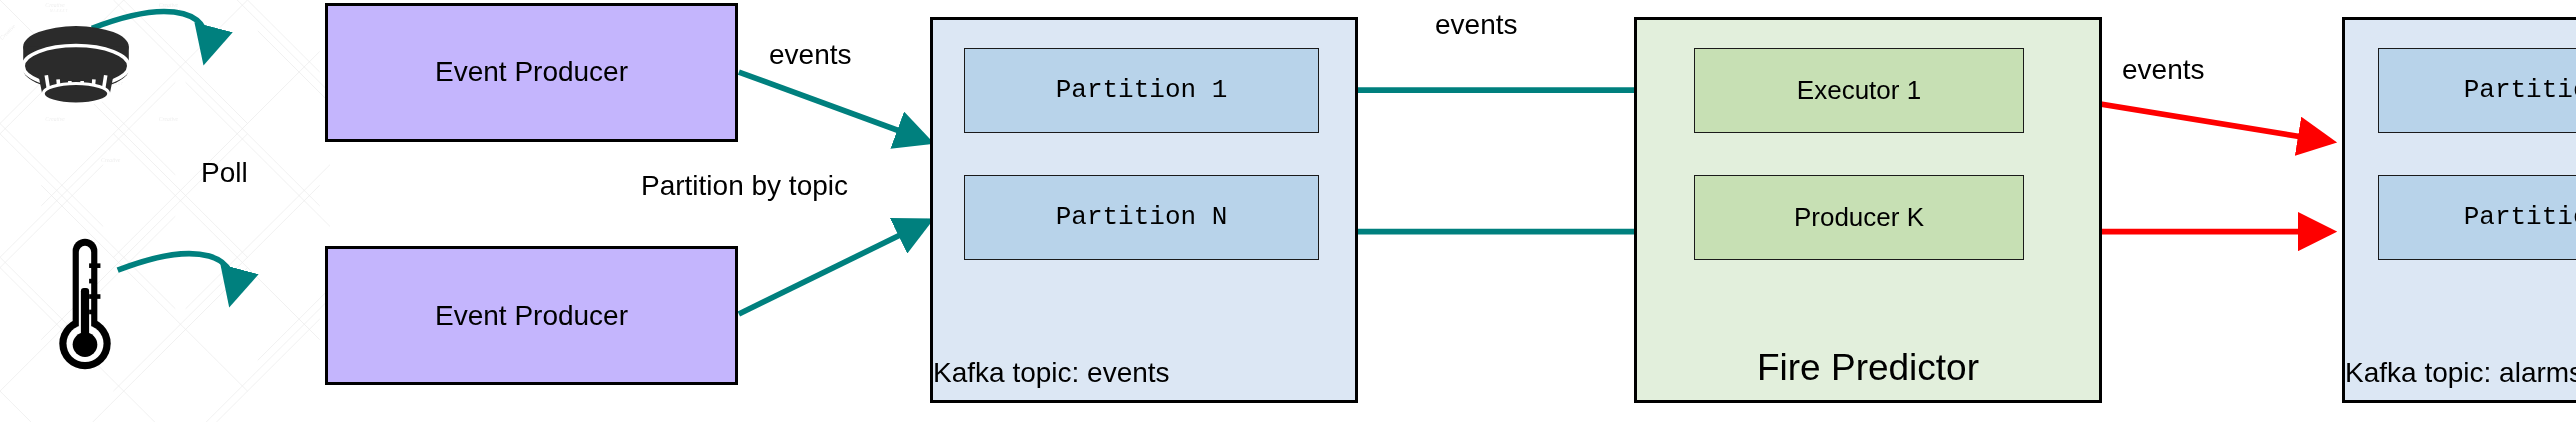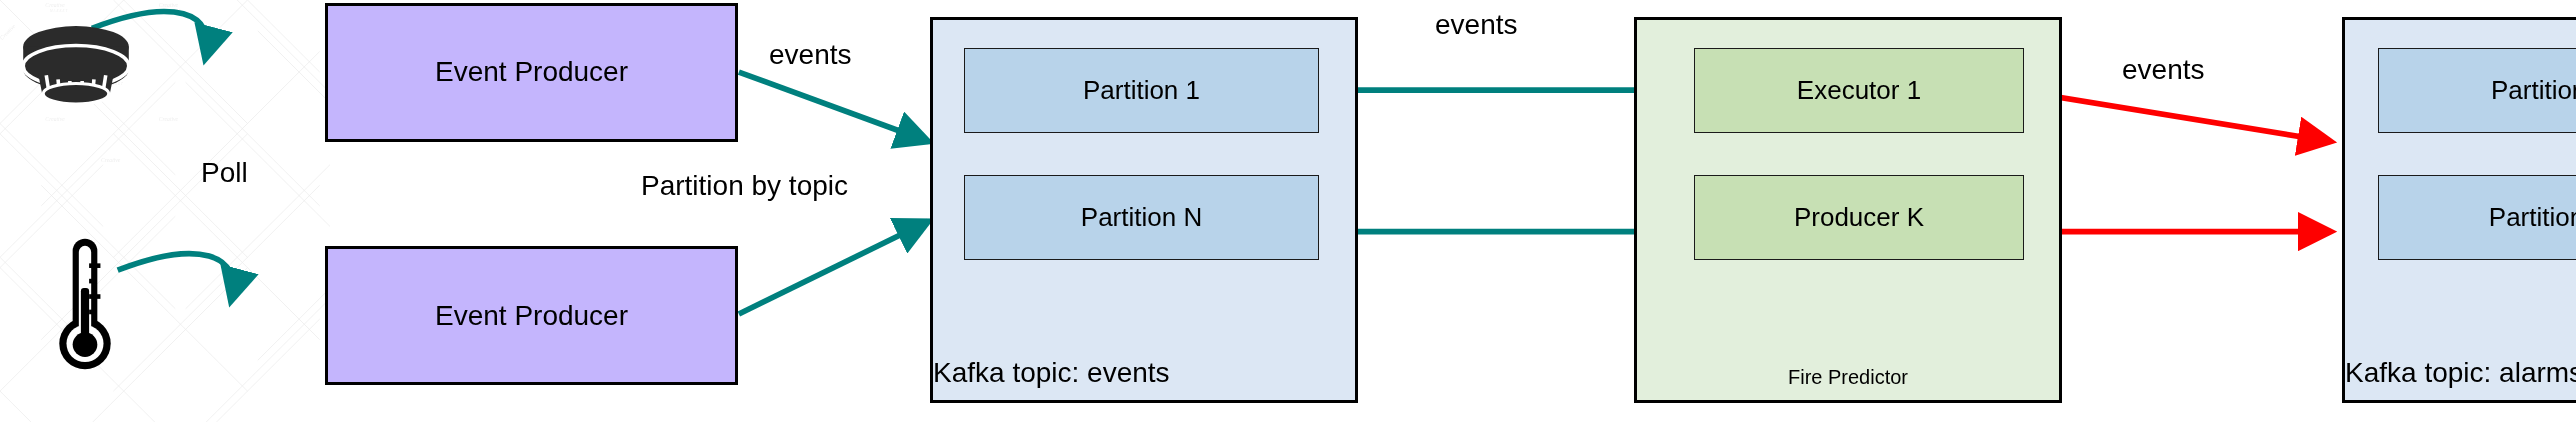--- a/index.html
+++ b/index.html
@@ -56,34 +56,35 @@
   .partition {
     position: absolute;
     box-sizing: border-box;
     background: #b8d3ea;
     border: 1.5px solid #1a1a1a;
     display: flex;
     align-items: center;
     justify-content: center;
     font-size: 26px;
     color: #000000;
+    font-family: Liberation Mono, monospace;
   }
   
   .predictor {
     background: #e2efdc;
     border: 3.6px solid #000000;
     display: block;
   }
   .predictor .container-label {
     position: absolute;
     left: 0;
     right: 0;
     bottom: 11.3px;
     text-align: center;
-    font-size: 20px;
+    font-size: 37px;
     color: #000000;
   }
   .executor {
     position: absolute;
     box-sizing: border-box;
     background: #c7e0b4;
     border: 1.5px solid #1a1a1a;
     display: flex;
     align-items: center;
     justify-content: center;
@@ -233,21 +234,21 @@
   <div class="node kafka" style="left:930px; top:17px; width:428px; height:386px;">
     <div class="partition" style="left:31px; top:28px; width:355px; height:85px;">
       <span>Partition 1</span>
     </div>
     <div class="partition" style="left:31px; top:155px; width:355px; height:85px;">
       <span>Partition N</span>
     </div>
     <div class="container-label">Kafka topic: events</div>
   </div>
 
-  <div class="node predictor" style="left:1634px; top:17px; width:428px; height:386px;">
+  <div class="node predictor" style="left:1634px; top:17px; width:468px; height:386px;">
     <div class="executor" style="left:57px; top:28px; width:330px; height:85px;">
       <span>Executor 1</span>
     </div>
     <div class="executor" style="left:57px; top:155px; width:330px; height:85px;">
       <span>Producer K</span>
     </div>
     <div class="container-label">Fire Predictor</div>
   </div>
 
   <div class="node kafka" style="left:2342px; top:17px; width:410px; height:386px;">

